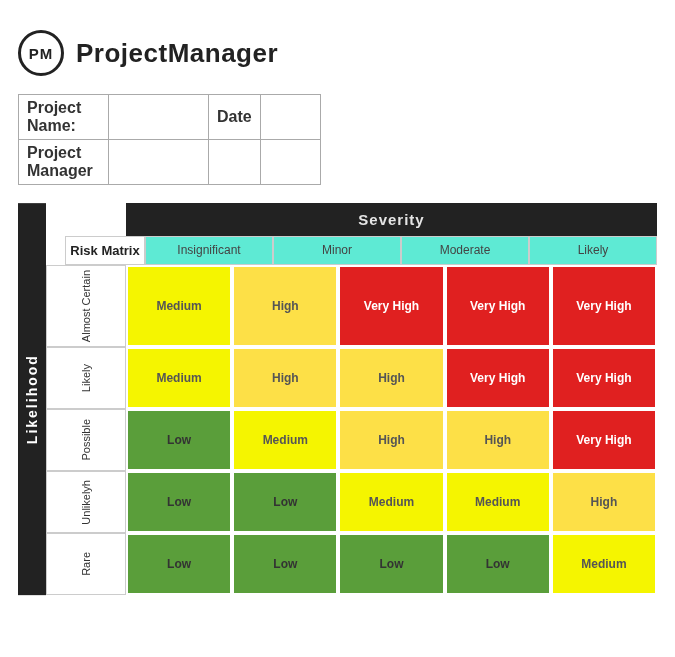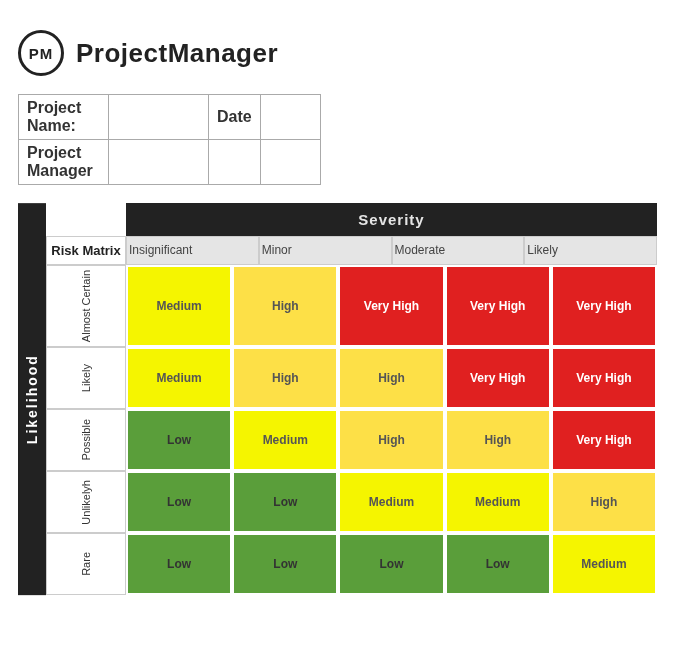--- a/index.html
+++ b/index.html
@@ -135,30 +135,31 @@
       width: 80px;
       display: flex;
       align-items: center;
       justify-content: center;
       font-size: 13px;
       font-weight: 700;
       color: #222;
       padding: 6px 4px;
       border: 1px solid #ccc;
       background: #fff;
+      margin-left: 19px;
     }
 
     .col-header {
       flex: 1;
-      text-align: left;
+      text-align: center;
       font-size: 12px;
       color: #444;
       padding: 6px 2px;
       border: 1px solid #ccc;
-      background: #e5e5e5;
+      background: #5eead4;
     }
 
     
     .matrix-row {
       display: flex;
     }
 
     .row-label-cell {
       width: 80px;
       display: flex;

